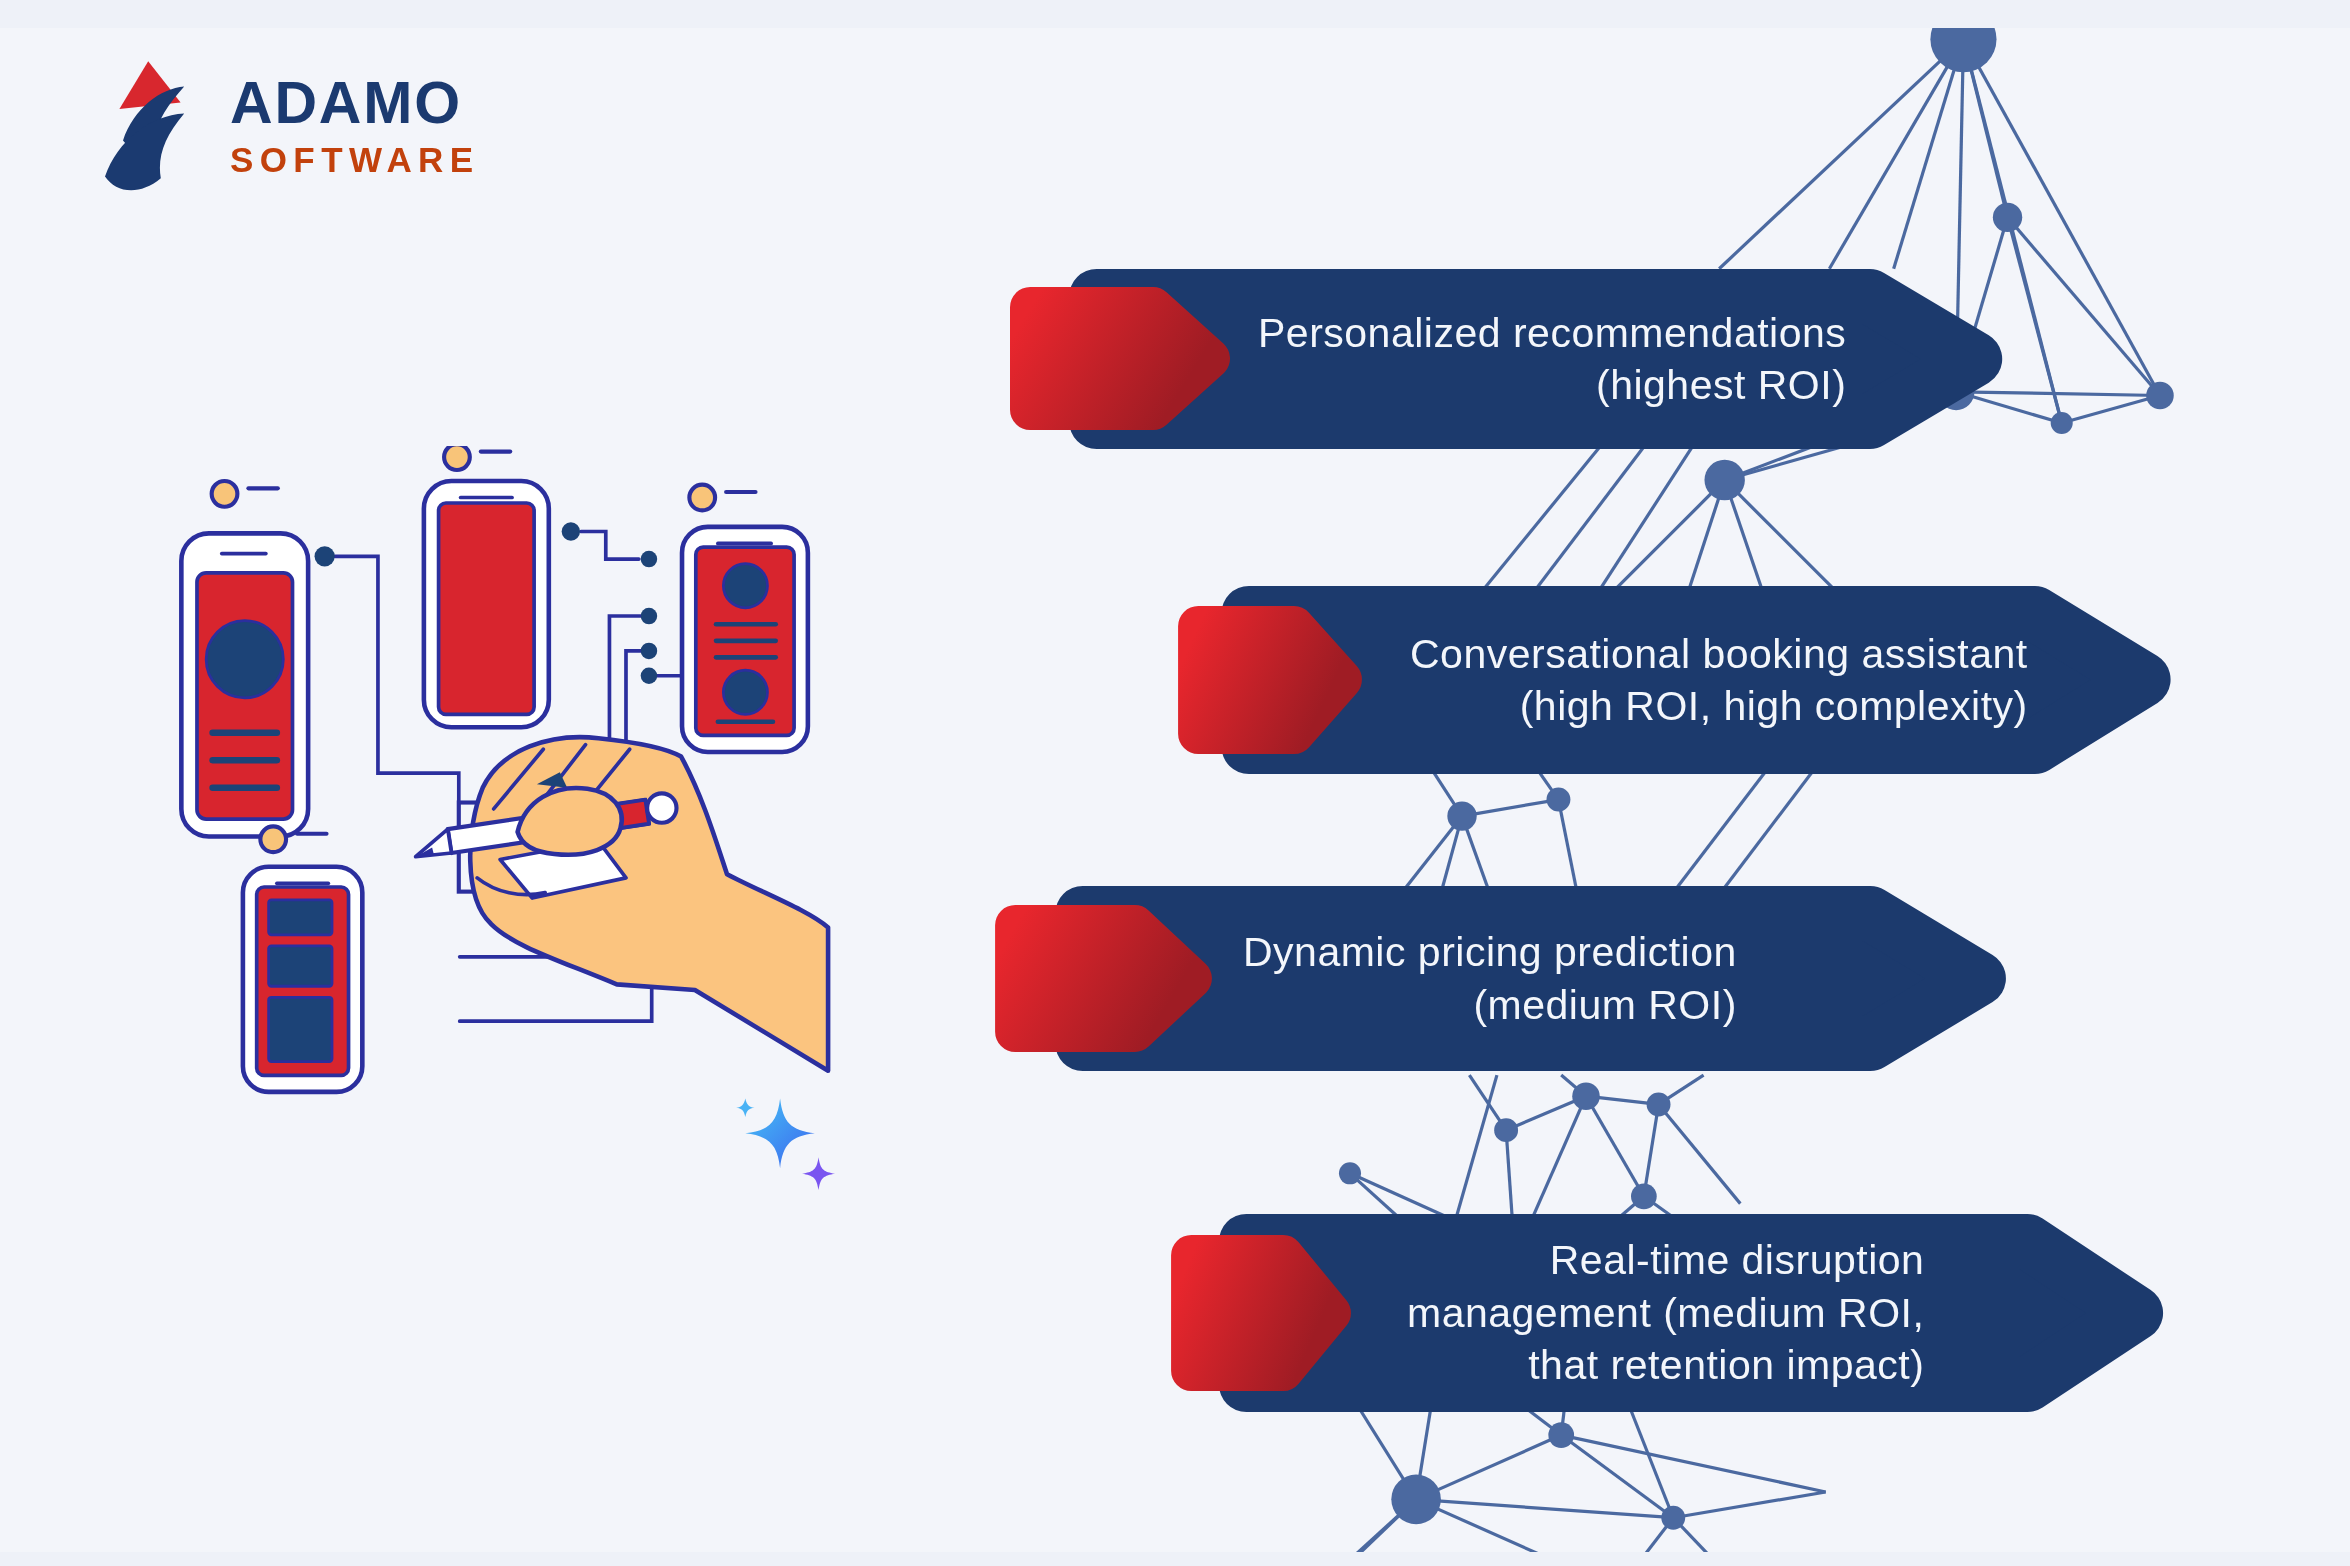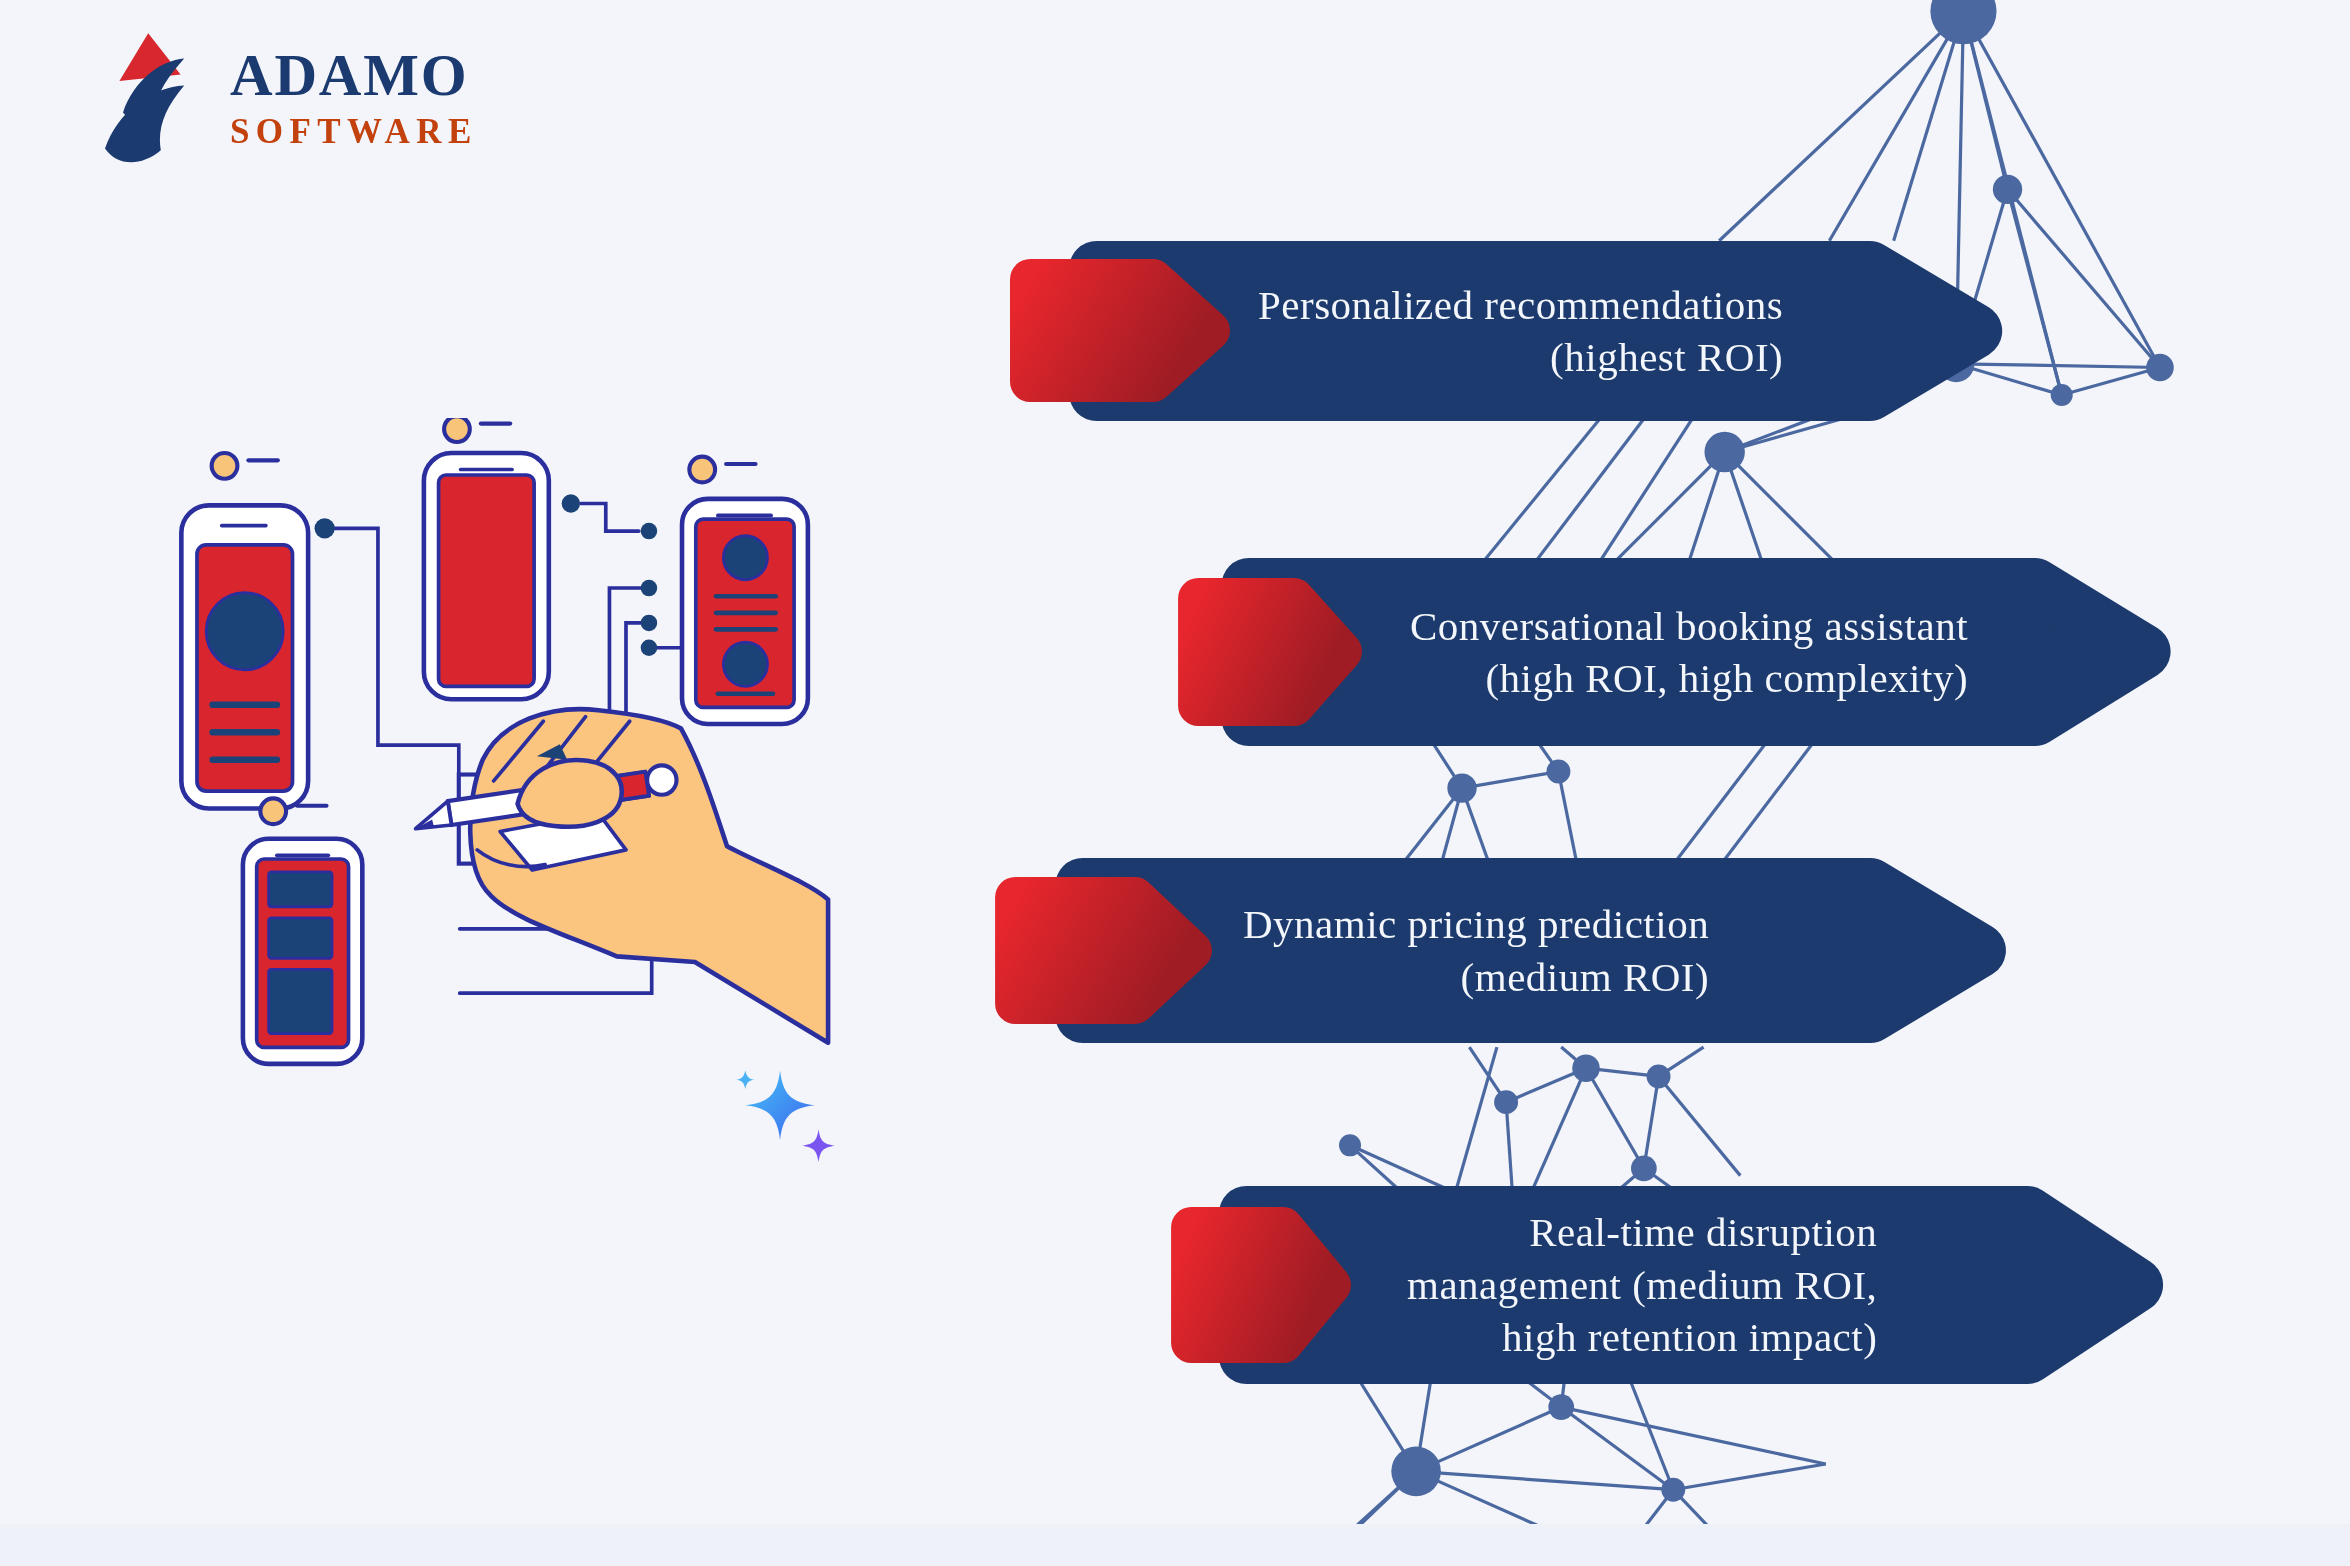--- a/index.html
+++ b/index.html
@@ -1,18 +1,18 @@
 <!DOCTYPE html>
 <html style="font-size:14.7px"><head>
 <meta charset="utf-8">
 <style>
   html,body{margin:0;padding:0;background:#eef1f8;}
   .canvas{
     position:relative;width:2351px;height:1524px;overflow:hidden;
-    background:#f3f5fa;font-family:Liberation Serif, serif;
+    background:#f3f5fa;font-family:Liberation Sans, sans-serif;margin-top:28px;
   }
   
   .plexus{position:absolute;left:0;top:0;z-index:1;}
   .plexus line{stroke:#4b69a0;stroke-width:3.5;}
   .plexus circle{fill:#4b69a0;}
 
   
   .logo{position:absolute;left:96px;top:27.5px;display:flex;align-items:center;gap:26px;z-index:3;}
   .logo-text{display:flex;flex-direction:column;}
   .logo-name{font-size:59px;font-weight:bold;color:#1b3a70;letter-spacing:1.8px;line-height:1;}
@@ -320,17 +320,17 @@
       <defs>
           <linearGradient id="rg4" x1="0" y1="0" x2="1" y2="0.35">
         <stop offset="0" stop-color="#e8262d"></stop>
             <stop offset="1" stop-color="#9f1c24"></stop>
       </linearGradient>
         </defs>
       <path class="red-path" fill="url(#rg4)" stroke="url(#rg4)" d="M22,22 H122 L174,85 L122,148 H22 Z"></path>
     </svg>
     <div class="label">Real-time disruption
 management (medium ROI,
-high retention impact)</div>
+that retention impact)</div>
   </div>
 
 </div>
 
 
 </body></html>

